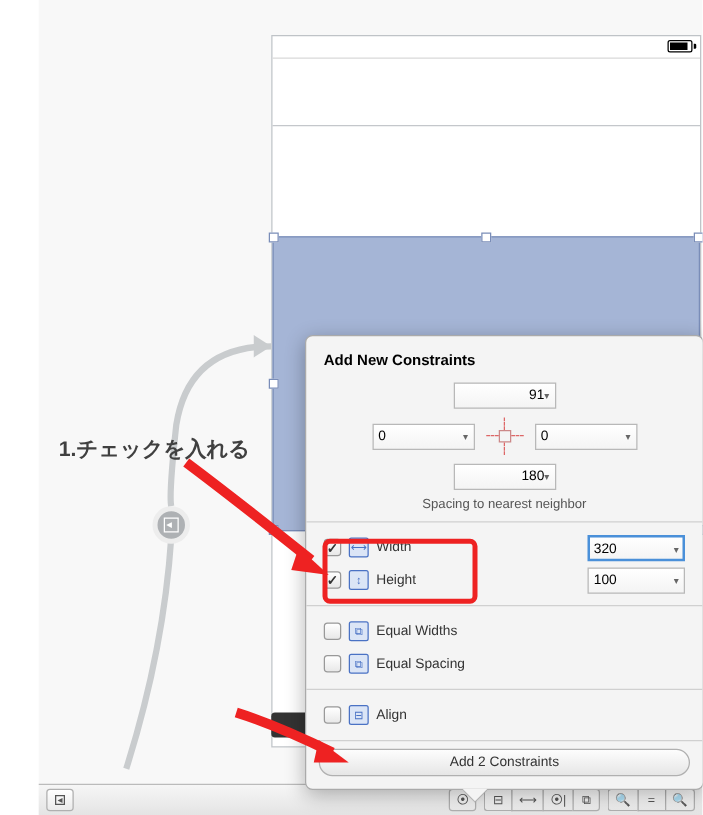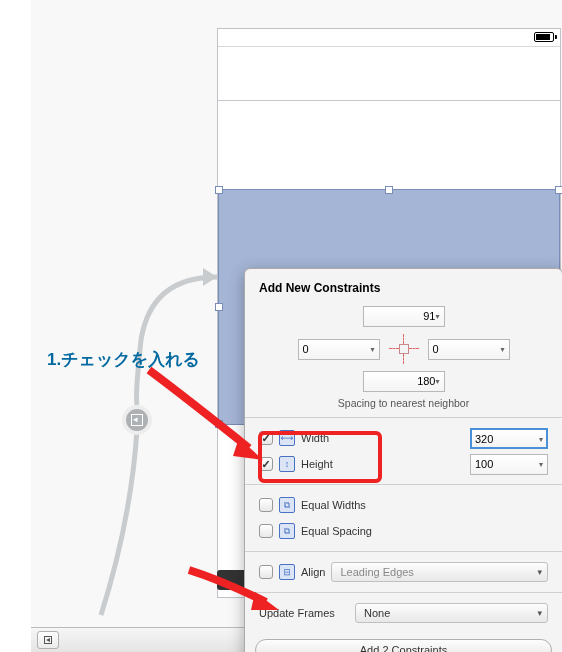--- a/index.html
+++ b/index.html
@@ -64,21 +64,21 @@
 .dd-pill { height:20px; border:1px solid #c0c0c0; background:linear-gradient(#fdfdfd,#e8e8e8); border-radius:3px; font-size:11px; padding:0 20px 0 8px; color:#888; line-height:18px; position:relative; flex:1;}
 .dd-pill:after{content:"▾"; position:absolute; right:5px; top:0; font-size:9px; color:#555;}
 .rowlbl { font-size:11px; color:#333; width:90px;}
 
 .add-btn { display:block; width:calc(100% - 20px); margin:6px auto 10px; height:22px; border:1px solid #b0b0b0; border-radius:11px; background:linear-gradient(#fdfdfd,#e6e6e6); font-size:11px; text-align:center; line-height:20px; color:#333;}
 
 
 .red1 { position:absolute; left:227px; top:431px; width:124px; height:52px; border:4px solid #e22; border-radius:6px; z-index:200; pointer-events:none;}
 
 
-.anno { position:absolute; font-size:17px; font-weight:bold; color:#0369a1; z-index:220; pointer-events:none;}
+.anno { position:absolute; font-size:17px; font-weight:bold; color:#404040; z-index:220; pointer-events:none;}
 .anno1 { left:16px; top:348px;}
 .anno2 { left:23px; top:556px;}
 
 
 .arrow { position:absolute; z-index:210; pointer-events:none;}
 
 
 .toolbar { position:absolute; left:0; bottom:0; width:100%; height:25px; background:linear-gradient(#f6f6f6,#e4e4e4); border-top:1px solid #bbb; display:flex; align-items:center; padding:0 6px; gap:6px;}
 .tbtn { height:18px; min-width:22px; border:1px solid #b0b0b0; border-radius:3px; background:linear-gradient(#fff,#eaeaea); display:inline-flex; align-items:center; justify-content:center; font-size:10px; color:#555; padding:0 5px;}
 .tgroup { display:inline-flex;}
@@ -186,31 +186,24 @@
         <span class="lbl">Equal Spacing</span>
       </div>
     </div>
 
     <div class="divider"></div>
     <div class="section">
       <div class="row">
         <span class="cb"></span>
         <span class="ic">⊟</span>
         <span class="lbl">Align</span>
-        <div class="dd-pill"><span>Leading Edges</span></div>
-      </div>
-    </div>
-
-    <div class="divider"></div>
-    <div class="section">
-      <div class="row">
-        <span class="rowlbl">Update Frames</span>
-        <div class="dd-pill" style="color:#333"><span>None</span></div>
-      </div>
-    </div>
+      </div>
+    </div>
+
+    <div class="divider"></div>
     <div class="add-btn">Add 2 Constraints</div>
   </div>
 
   <div class="red1"></div>
 
   <div class="anno anno1">1.チェックを入れる</div>
 
   <svg class="arrow" style="left:108px;top:360px;width:140px;height:110px;">
     <path d="M 10 10 Q 50 40 110 88" stroke="#e22" stroke-width="8" fill="none"></path>
     <polygon points="124,100 100,78 94,96" fill="#e22"></polygon>

